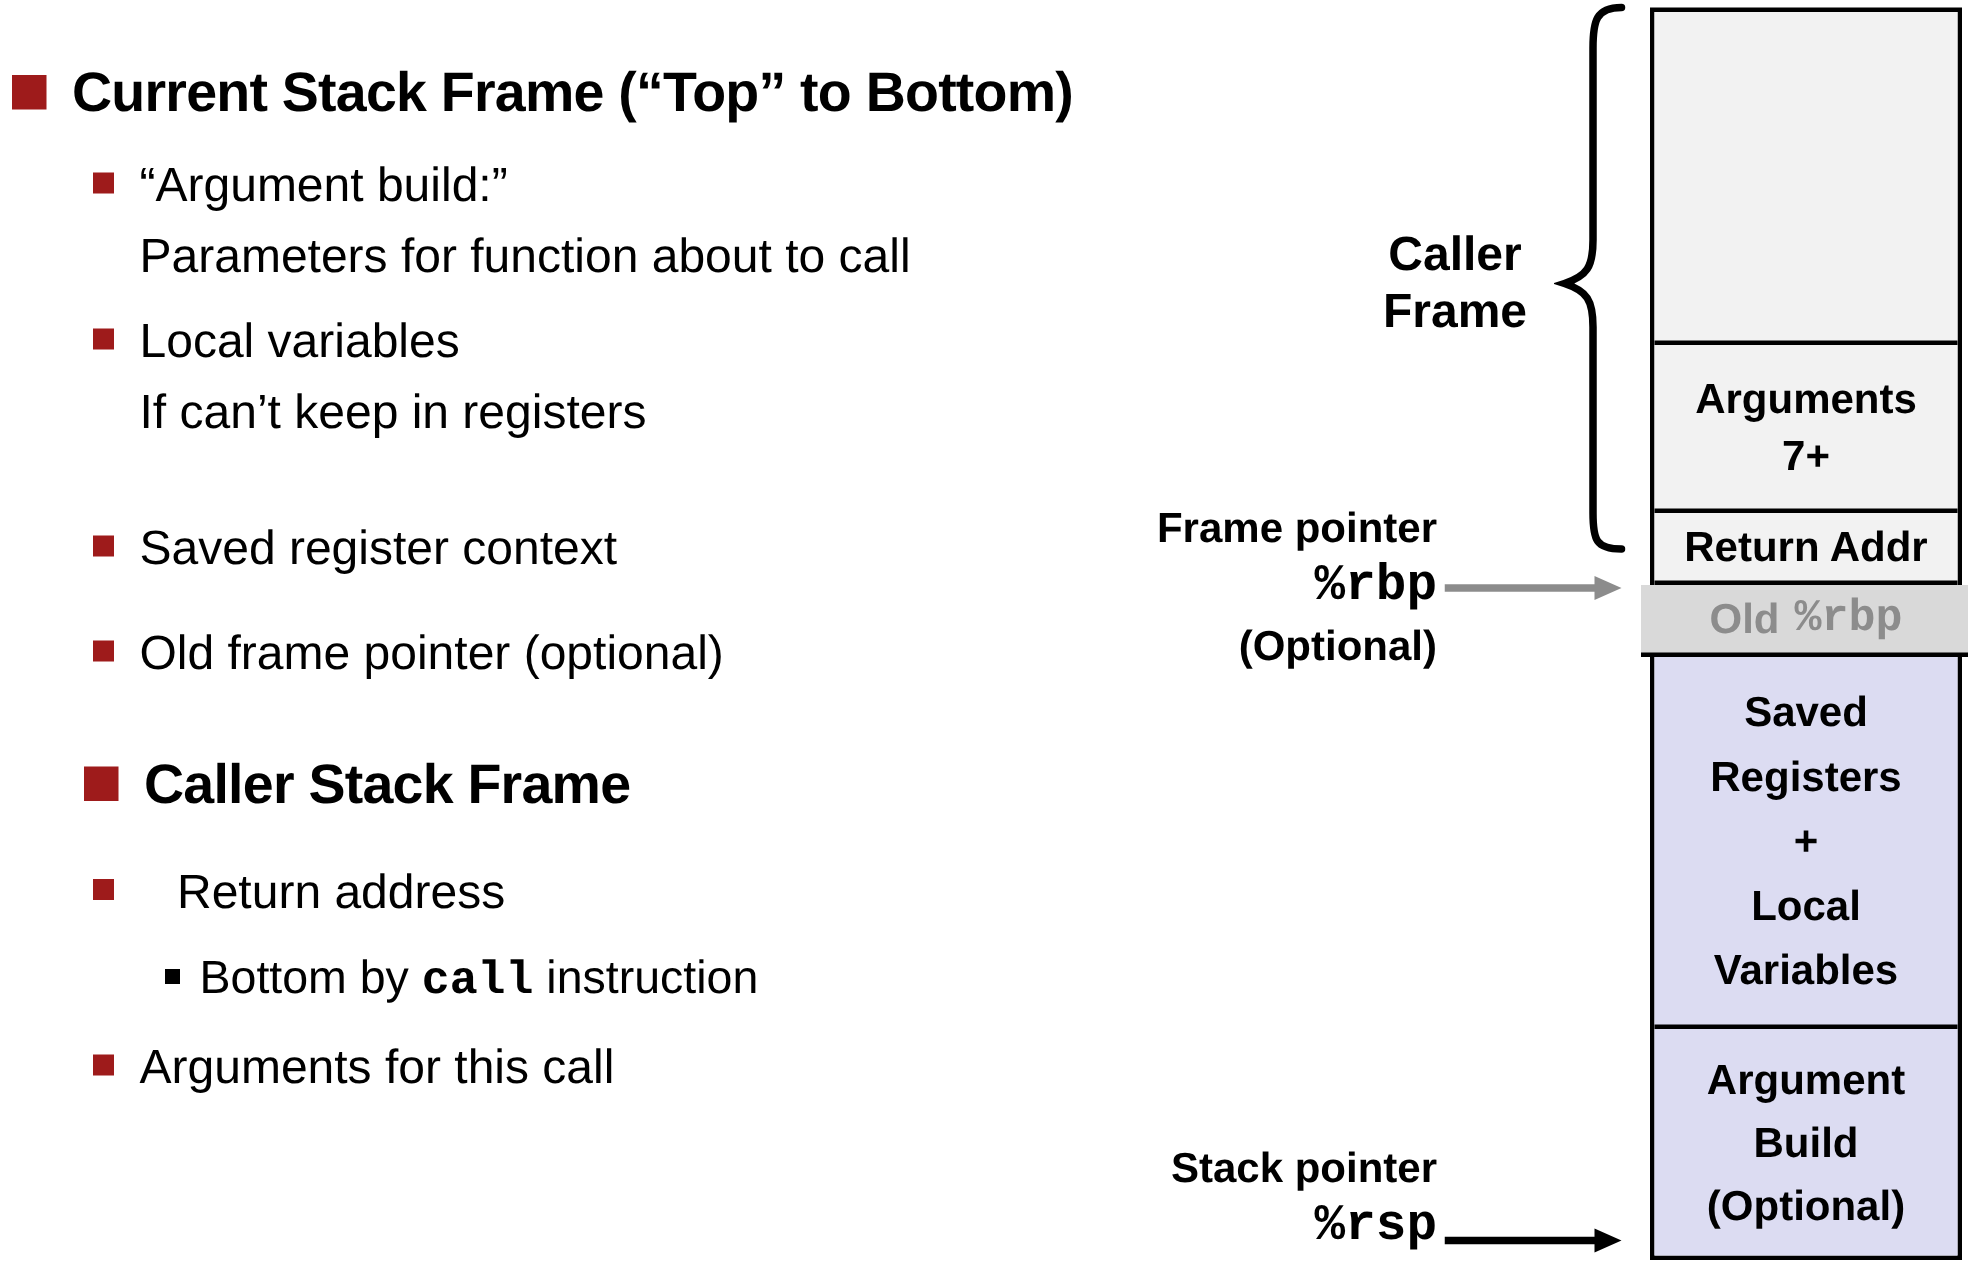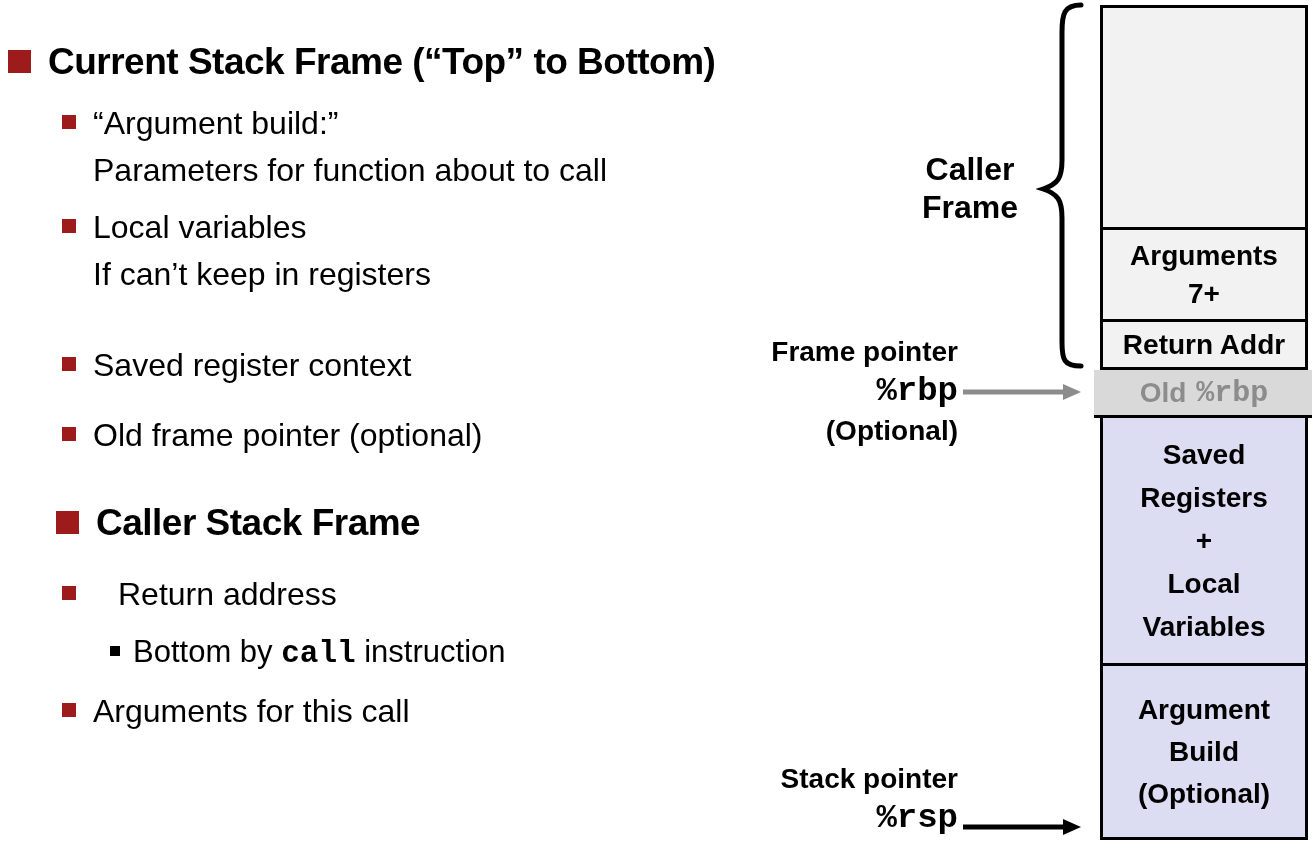--- a/index.html
+++ b/index.html
@@ -40,21 +40,21 @@
   .stack{
     position:absolute;left:1100px;top:5px;width:208px;height:835px;
     border:3px solid var(--ink);box-sizing:border-box;display:flex;flex-direction:column;
   }
   .srow{
     box-sizing:border-box;border-bottom:3px solid var(--ink);
     display:flex;flex-direction:column;align-items:center;justify-content:center;
     text-align:center;font-weight:bold;font-size:28px;line-height:38px;flex:none;
   }
   .r-top{height:222px;background:var(--box-light);}
-  .r-args{height:92px;background:var(--box-light);}
+  .r-args{height:112px;background:var(--box-light);}
   .r-ret{height:48px;background:var(--box-light);}
   .r-oldrbp{height:48px;background:var(--box-gray);color:var(--gray-text);margin:0 -9px;flex-direction:row;align-items:center;}
   .r-oldrbp .mono{font-size:30px;}
   .r-oldrbp .old-prefix{margin-right:10px;}
   .r-saved{height:248px;background:var(--box-lavender);line-height:43px;}
   .r-argbuild{flex:1;border-bottom:none;background:var(--box-lavender);line-height:42px;}
 
   
   .caller-label{position:absolute;left:905px;top:150px;width:130px;text-align:center;font-weight:bold;font-size:32px;line-height:38px;}
   .brace{position:absolute;left:1036px;top:2px;}

